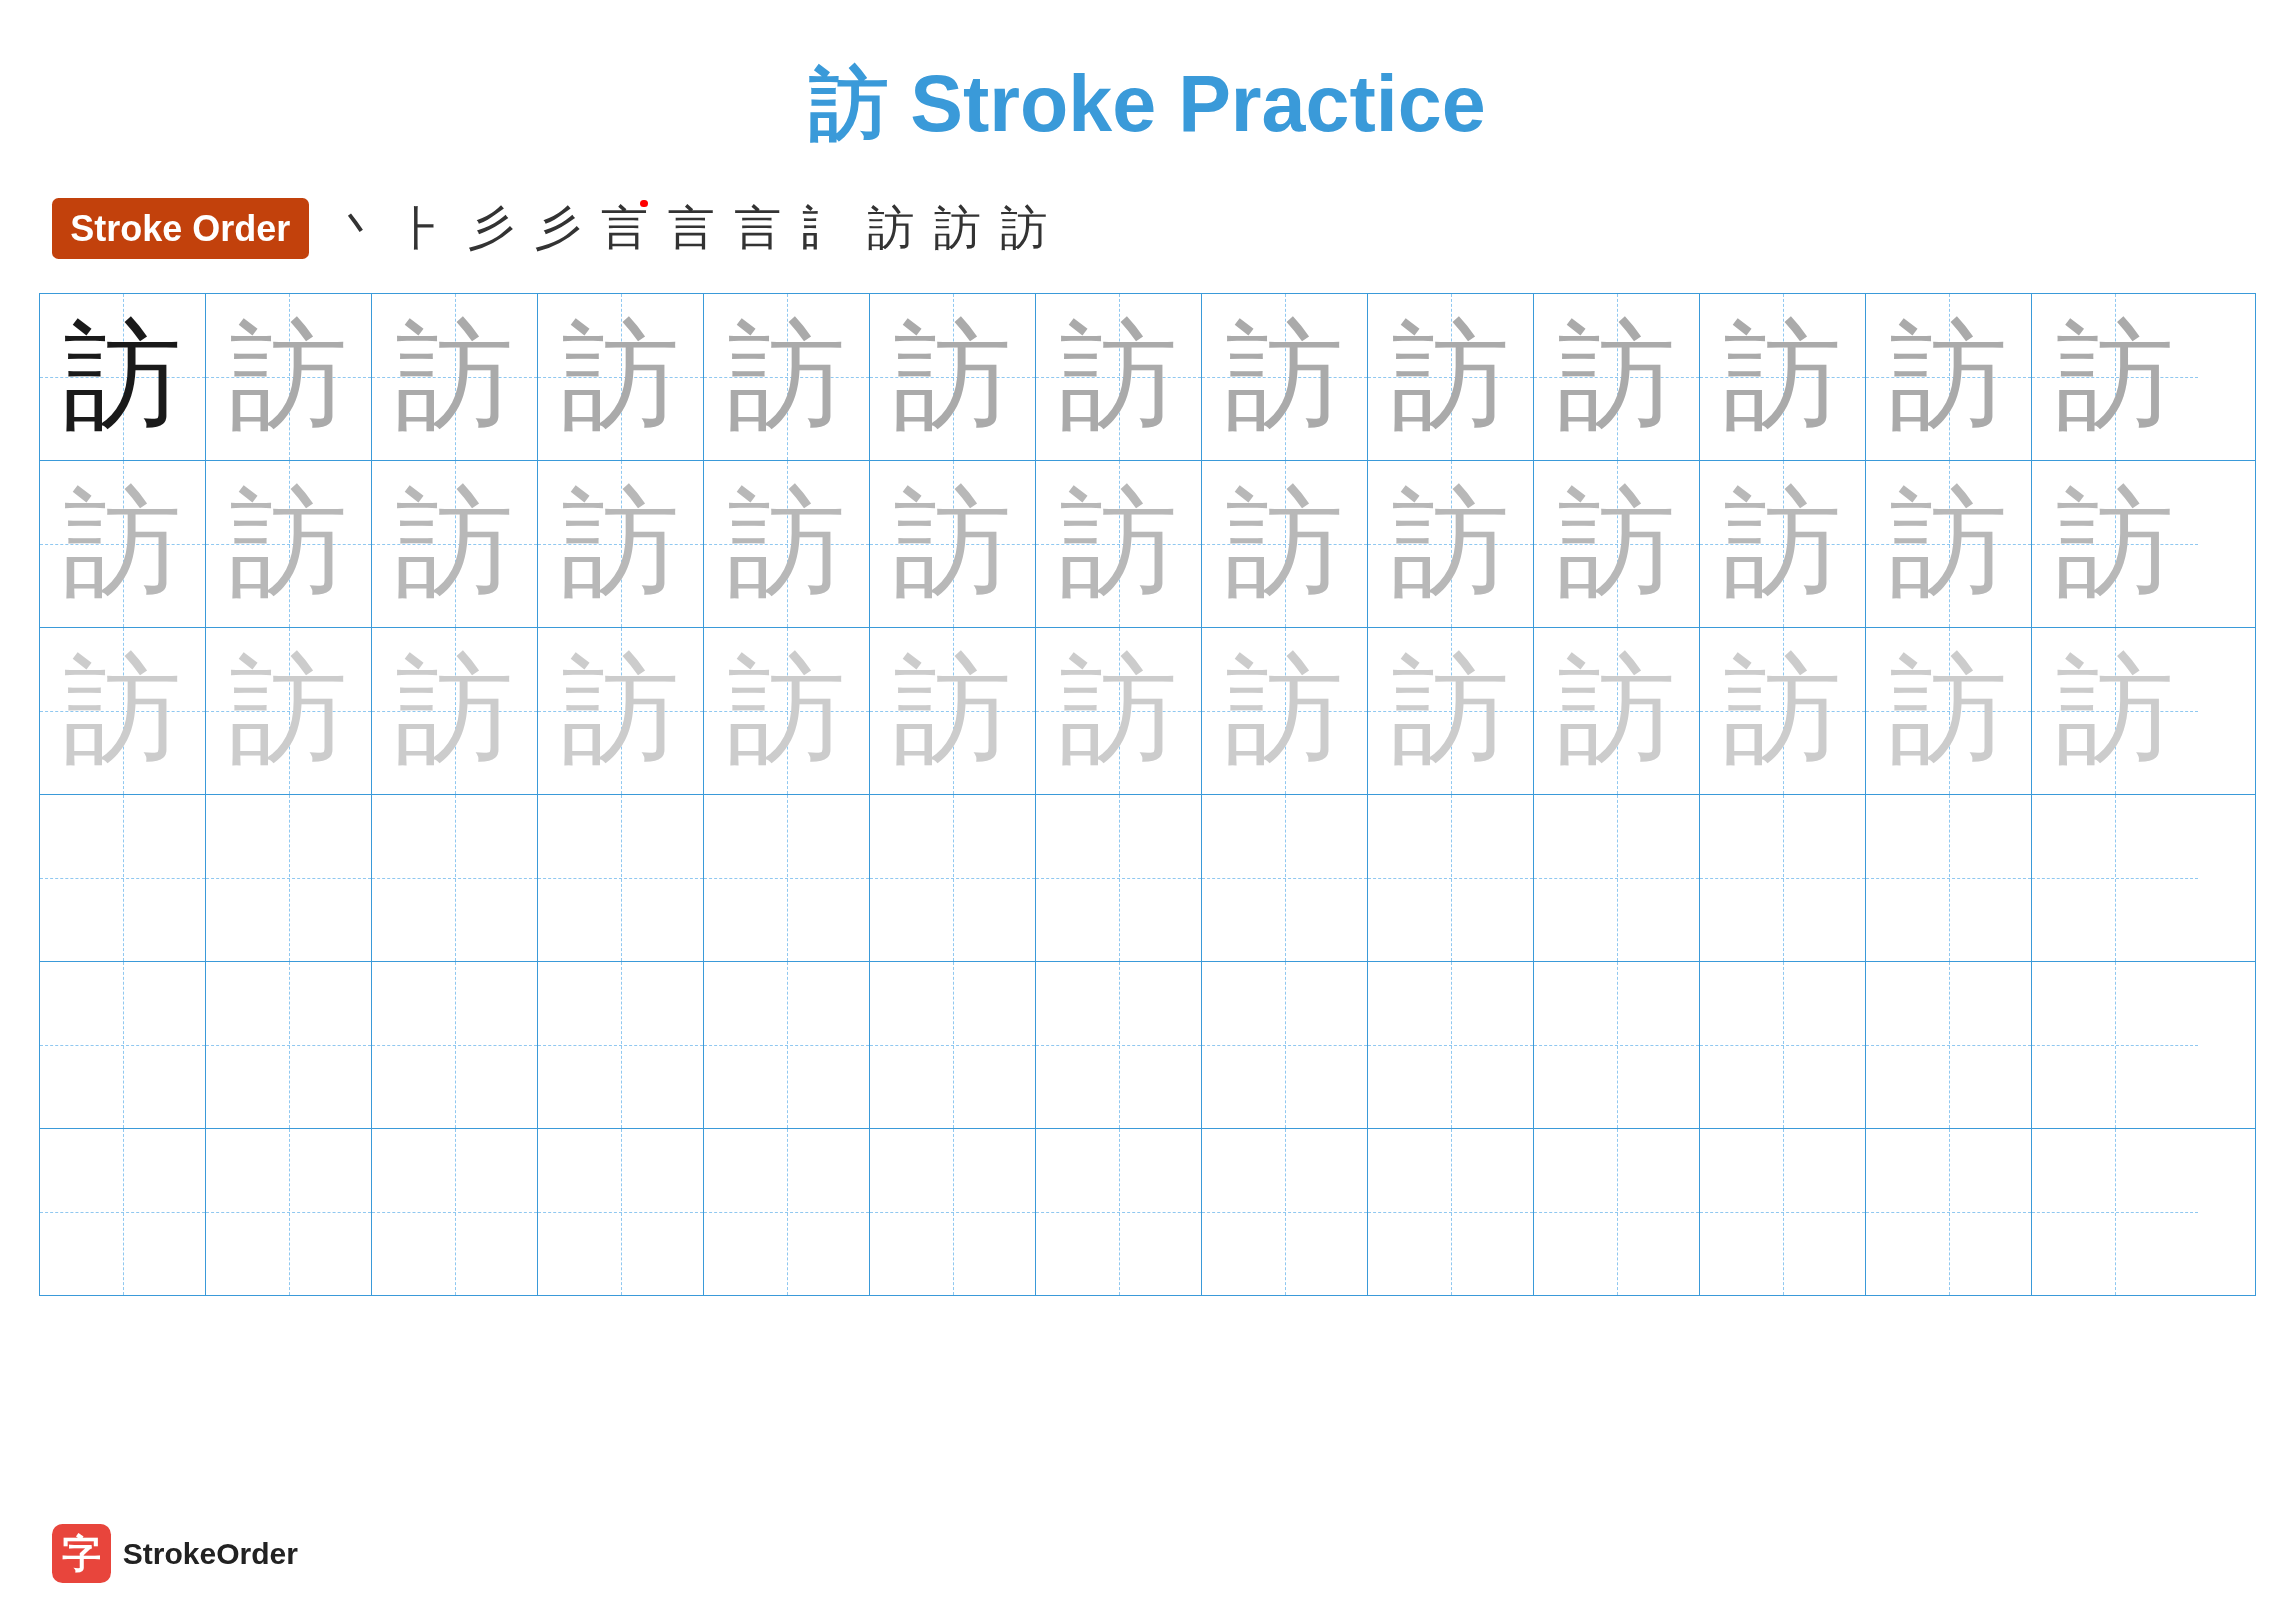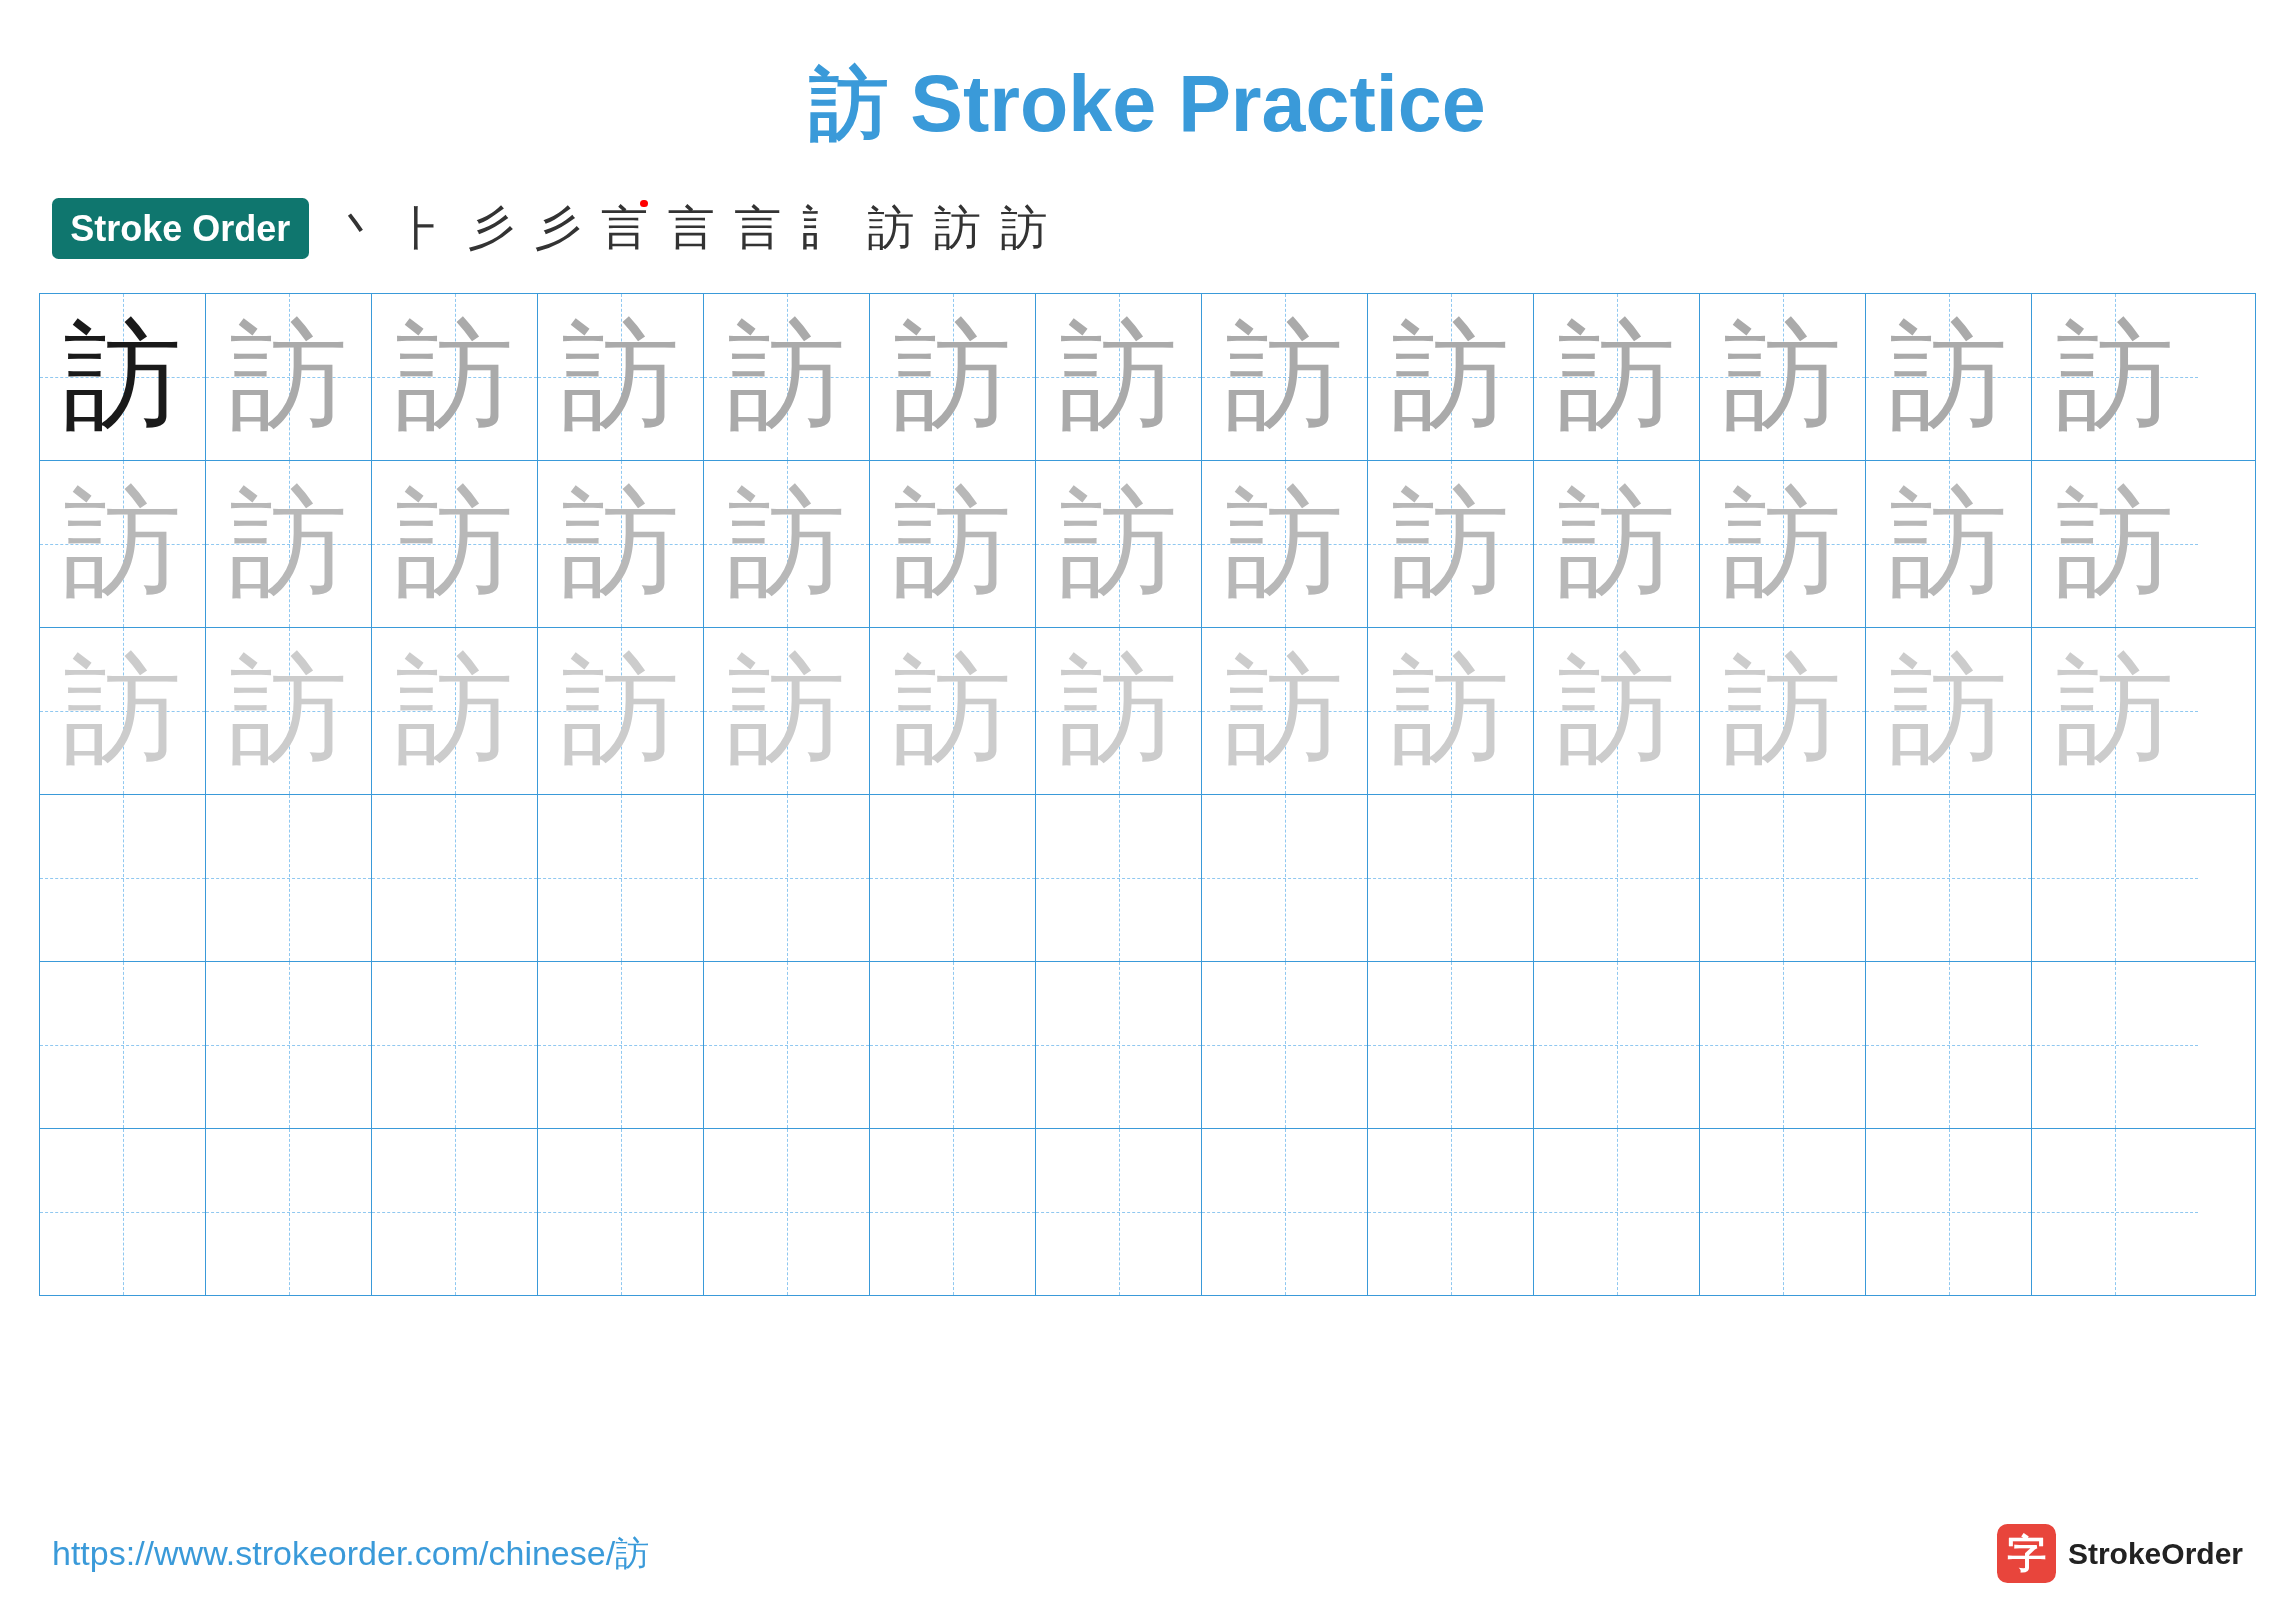--- a/index.html
+++ b/index.html
@@ -23,21 +23,21 @@
 
     .stroke-order-row {
       display: flex;
       align-items: center;
       padding: 13px 52px;
       margin-bottom: 19.6px;
       gap: 26px;
     }
 
     .stroke-order-badge {
-      background: #0f766e;
+      background: #c2410c;
       color: white;
       font-size: 36px;
       font-weight: bold;
       padding: 9.2px 18.3px;
       border-radius: 6.5px;
       white-space: nowrap;
     }
 
     .stroke-sequence {
       display: flex;
@@ -373,19 +373,18 @@
     <div class="grid-cell"></div>
     <div class="grid-cell"></div>
     <div class="grid-cell"></div>
     <div class="grid-cell"></div>
     <div class="grid-cell"></div>
   </div>
 
 </div>
 
 <div class="footer">
-  <span class="footer-url">https://www.strokeorder.com/chinese/訪</span>
   <div class="footer-logo">
     <div class="footer-logo-icon">字</div>
     <span class="footer-logo-text">StrokeOrder</span>
   </div>
 </div>
 
 
 </body></html>

